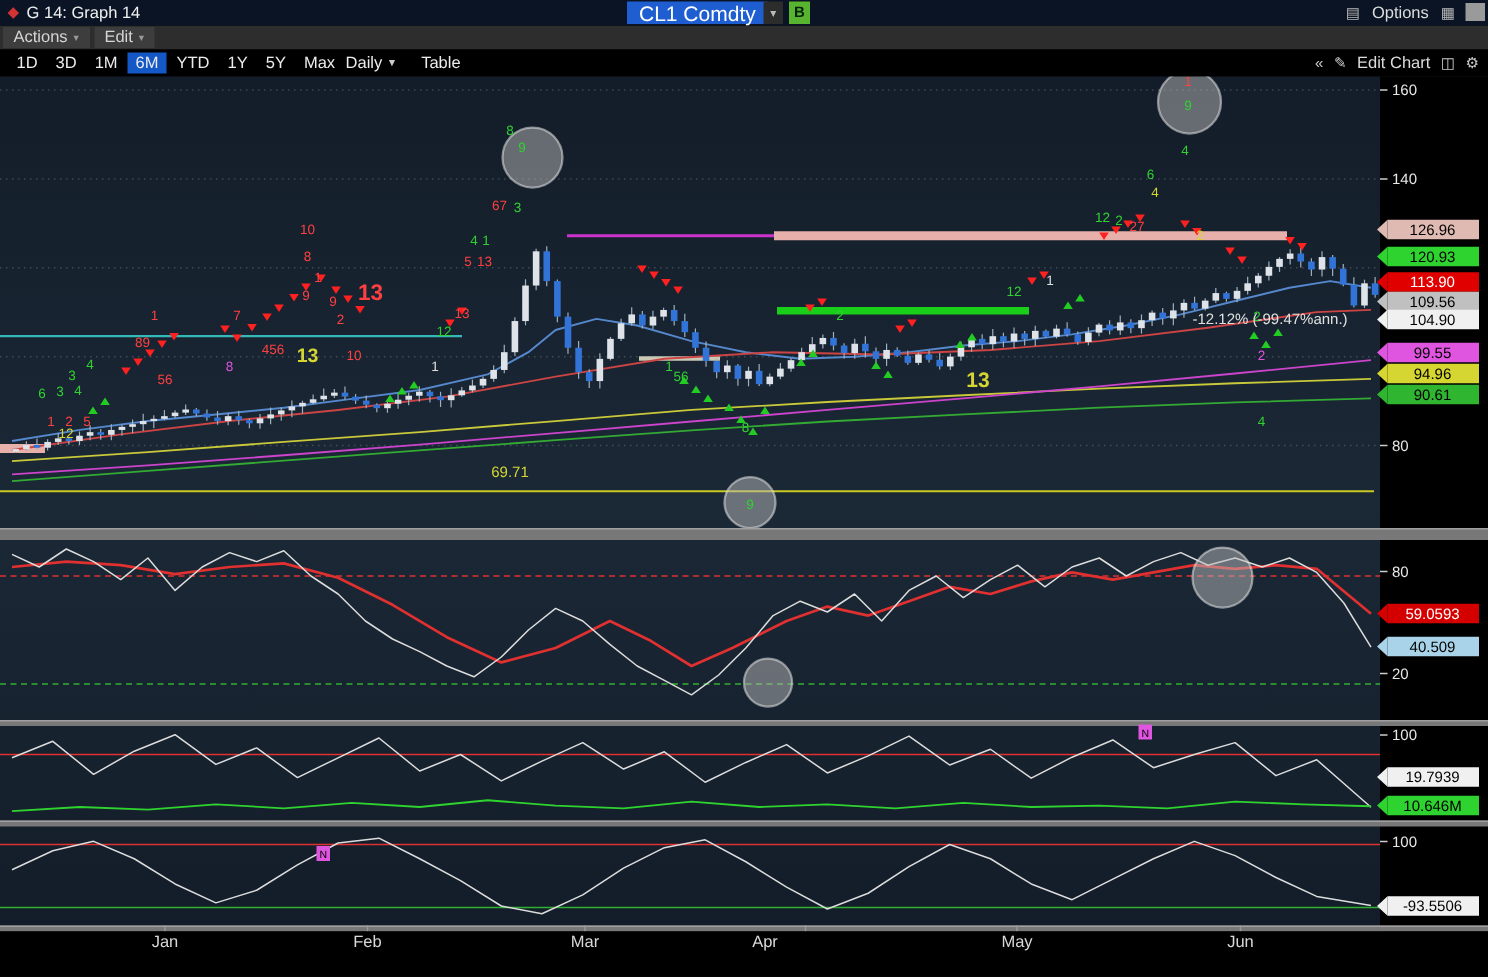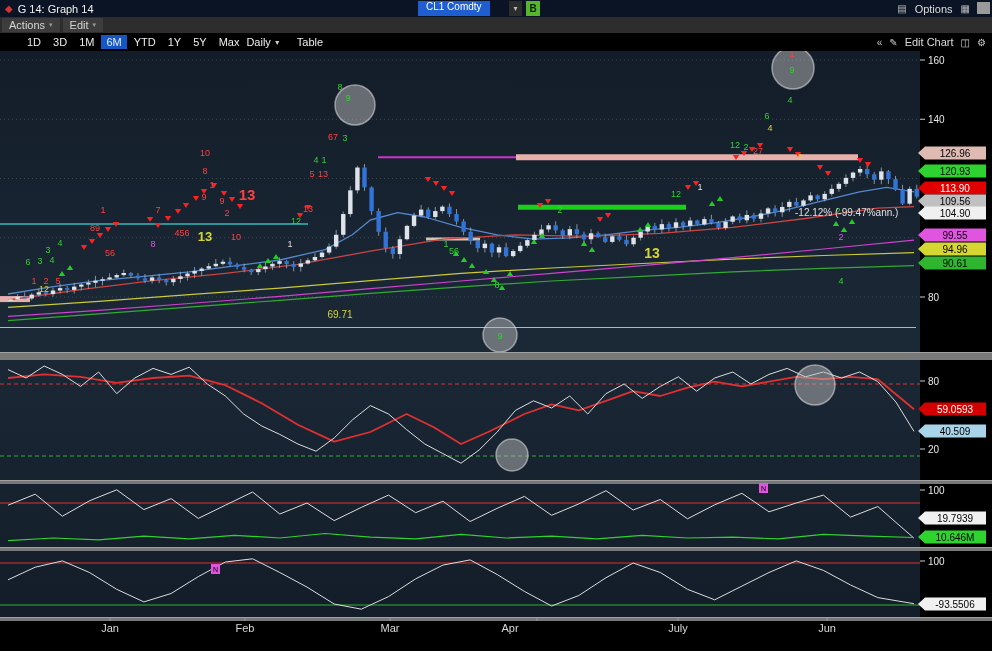--- a/index.html
+++ b/index.html
@@ -1,32 +1,32 @@
 <!DOCTYPE html>
 <html><head>
 <meta charset="utf-8">
 <style>
   html,body{margin:0;padding:0;background:#000;}
   body{width:992px;height:651px;overflow:hidden;font-family:"Liberation Sans",sans-serif;position:relative;-webkit-font-smoothing:antialiased;}
   
   .titlebar{height:17px;background:#0a1424;position:relative;display:flex;align-items:center;color:#e8e8e8;font-size:11px;}
   .diamond{color:#d23333;font-size:10px;margin:0 5px 0 5px;line-height:1;}
   .tb-title{color:#f0f0f0;}
-  .sec-field{position:absolute;left:418px;top:1px;height:15px;background:#1e5ed0;color:#fff;padding:0 8px;display:flex;font-size:10px;}
+  .sec-field{position:absolute;left:418px;top:1px;height:15px;background:#1e5ed0;color:#fff;padding:0 8px;display:flex;align-items:center;font-size:14px;}
   .sec-caret{position:absolute;left:509px;top:1px;width:13px;height:15px;background:#2c2c2c;color:#bbb;font-size:8px;display:flex;align-items:center;justify-content:center;}
   .b-badge{position:absolute;left:526px;top:1px;width:14px;height:15px;background:#58b32e;color:#05230c;display:flex;align-items:center;justify-content:center;font-size:10px;font-weight:bold;}
   .tb-right{position:absolute;right:22px;display:flex;gap:8px;align-items:center;color:#ddd;}
   .tb-ic{color:#b9b9b9;font-size:10px;}
   .win-btn{position:absolute;right:2px;top:2px;width:13px;height:12px;background:#9a9a9a;}
   
   .menubar{height:16px;background:#2d2d2d;display:flex;align-items:center;gap:3px;padding-left:2px;font-size:11px;color:#d5d5d5;}
   .menu-btn{background:#3d3d3d;padding:0 7px;height:14px;display:flex;align-items:center;gap:4px;}
   .menu-caret{font-size:7px;color:#999;}
   
-  .toolbar{height:18px;background:#000;display:flex;align-items:center;font-size:11px;color:#ececec;padding-left:22px;position:relative;}
+  .toolbar{height:18px;background:#000;display:flex;align-items:center;font-size:11px;color:#ececec;padding-left:6px;position:relative;}
   .rng{padding:1px 5px;margin-right:2px;}
   .rng.active{background:#1457c6;}
   .period{margin-left:0;display:flex;align-items:center;}
   .caret-sm{font-size:7px;color:#ccc;margin-left:3px;}
   .table-btn{margin-left:16px;text-align:center;}
   .tool-right{position:absolute;right:6px;display:flex;align-items:center;gap:7px;color:#dcdcdc;}
   .tool-ic{color:#c9c9c9;font-size:10px;}
   
   .chart-wrap{position:relative;height:570px;background:#10161e;}
   .chart-wrap svg{display:block;}
@@ -626,19 +626,19 @@
         <line x1="827" x2="827" y1="566" y2="570" stroke="#999999" stroke-width="1"></line>
       </g>
     </svg>
 </div>
 
 <div class="months-row">
   <span class="month" style="left:110px">Jan</span>
   <span class="month" style="left:245px">Feb</span>
   <span class="month" style="left:390px">Mar</span>
   <span class="month" style="left:510px">Apr</span>
-  <span class="month" style="left:678px">July</span>
+  <span class="month" style="left:678px">May</span>
   <span class="month" style="left:827px">Jun</span>
 </div>
 <div class="bottom-bar">
   <span class="year" style="left:4px">2021</span>
   <span class="year" style="left:468px">2022</span>
 </div>
 
 </body></html>

